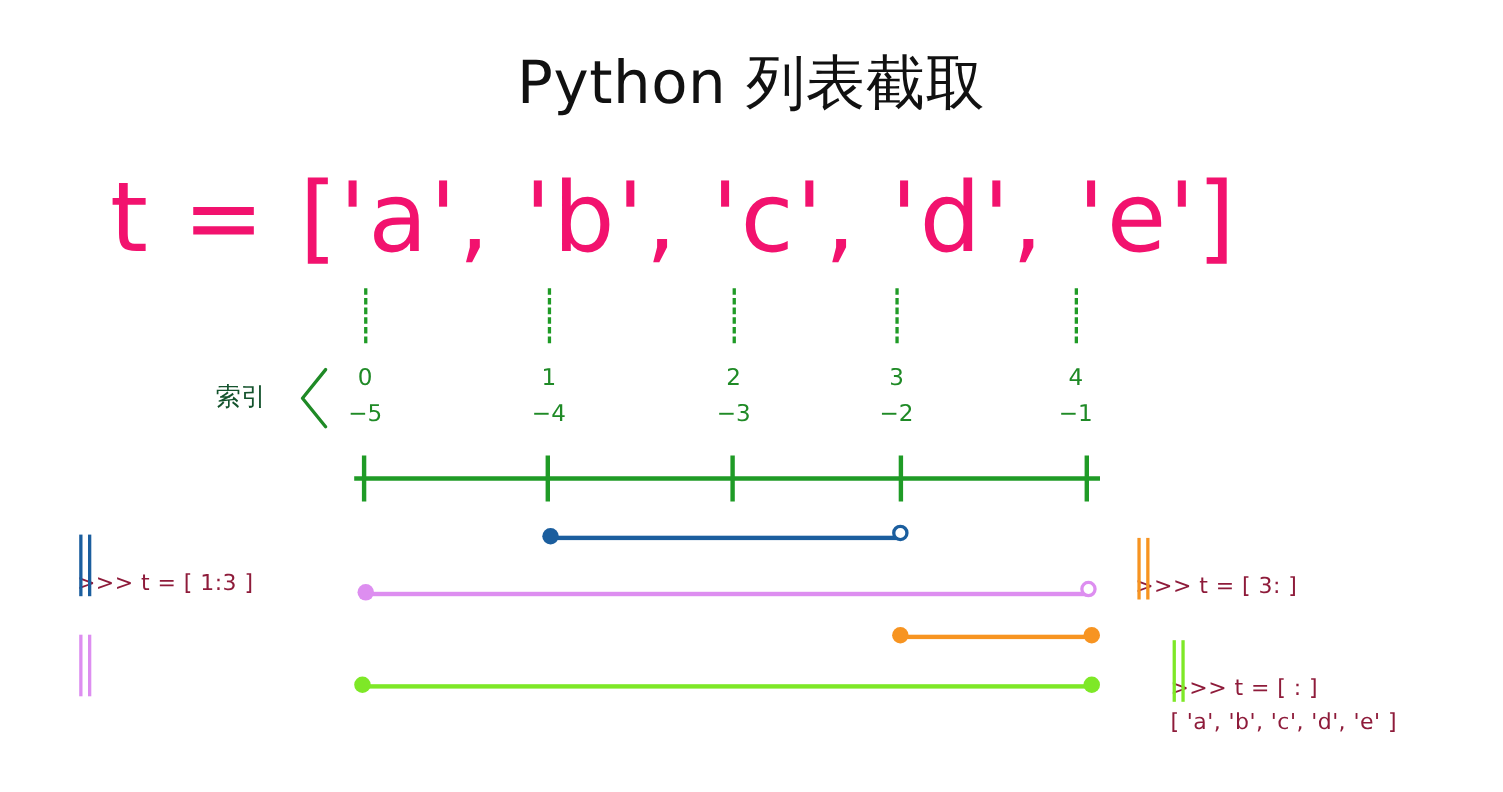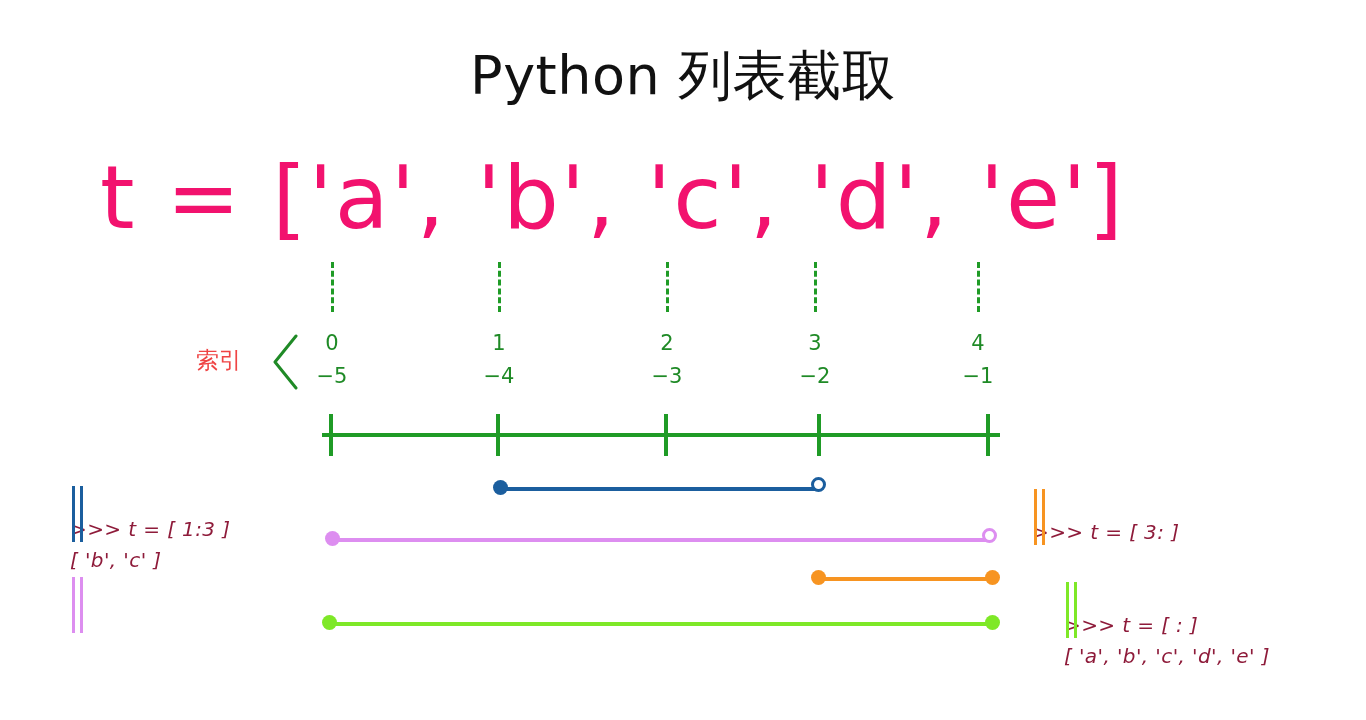--- a/index.html
+++ b/index.html
@@ -74,21 +74,21 @@
   }
   .idx .pos { display: block; }
   .idx .neg { display: block; margin-top: 12px; }
 
   
   .idx-label {
     position: absolute;
     left: 196px;
     top: 345px;
     font-size: 23px;
-    color: #ef4444;
+    color: #14532d;
     white-space: nowrap;
   }
   .chevron {
     position: absolute;
     left: 272px;
     top: 334px;
     width: 26px;
     height: 56px;
   }
 
@@ -144,21 +144,21 @@
   }
   .caption .bars i.b1 { left: 2px; }
   .caption .bars i.b2 { left: 10px; }
   .caption .lines {
     margin-left: 28px;
     color: #8e1b3a;
     font-size: 20px;
     line-height: 1.55;
   }
   .caption .lines .l1,
-  .caption .lines .l2 { display: block; letter-spacing: 0.4px; font-style: italic; }
+  .caption .lines .l2 { display: block; letter-spacing: 0.4px; }
 </style>
 </head>
 <body>
 
 <div id="stage">
 
   <div class="title">Python 列表截取</div>
 
   <div class="list-expr">t = ['a', 'b', 'c', 'd', 'e']</div>
 
@@ -219,21 +219,20 @@
   <div class="dot" style="left:329px; top:622px; background:#7ee827"></div>
   <div class="dot" style="left:992px; top:622px; background:#7ee827"></div>
 
   <div class="caption" style="left:70px; top:483px">
     <span class="bars">
       <i class="b1" style="background:#1b5e9e"></i>
         <i class="b2" style="background:#1b5e9e"></i>
     </span>
     <span class="lines">
       <span class="l1">&gt;&gt;&gt; t = [ 1:3 ]</span>
-      <span class="l2">[ 'b', 'c' ]</span>
     </span>
   </div>
 
   <div class="caption" style="left:70px; top:574px">
     <span class="bars">
       <i class="b1" style="background:#dd8ef0"></i>
         <i class="b2" style="background:#dd8ef0"></i>
     </span>
     <span class="lines">
     </span>

